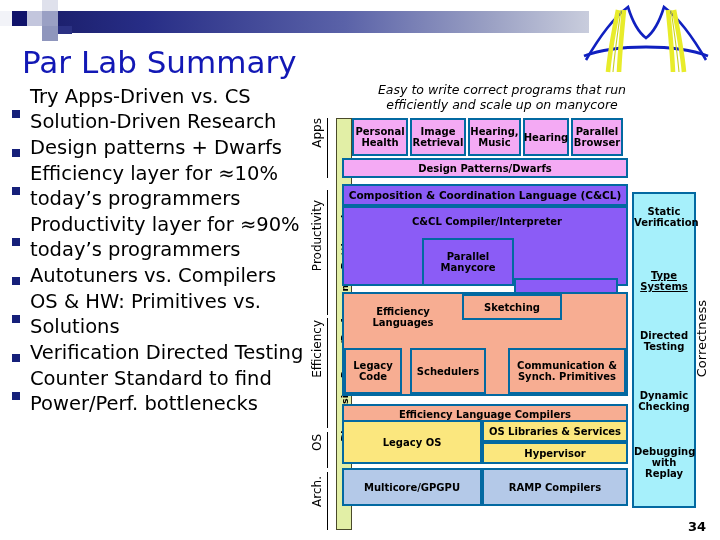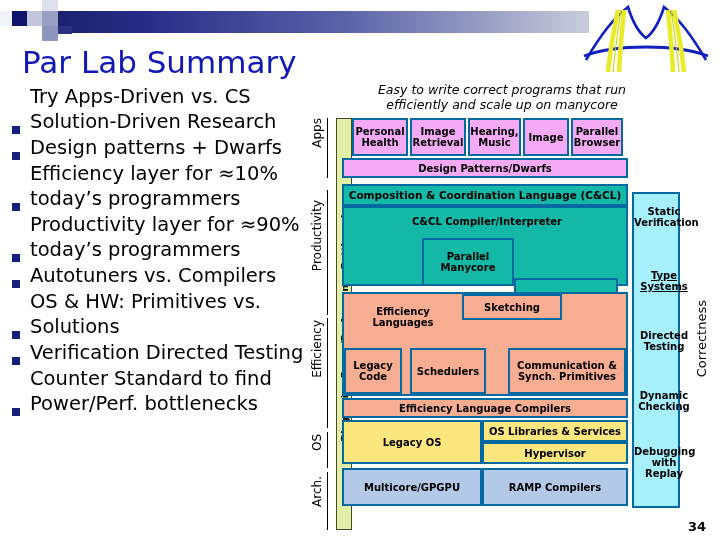--- a/index.html
+++ b/index.html
@@ -56,21 +56,21 @@
   }
 
   
   #bullet-list {
     position: absolute;
     left: 12px; top: 84px;
     width: 312px;
   }
   .bullet-row {
     display: flex;
-    align-items: flex-end;
+    align-items: center;
     margin-bottom: 1px;
   }
   .bullet-marker {
     width: 8px; height: 8px;
     background: #16207a;
     margin-top: 10px;
     margin-right: 10px;
     flex: 0 0 8px;
   }
   .bullet-text {
@@ -110,21 +110,21 @@
     align-items: center;
     justify-content: center;
     text-align: center;
     font-size: 10px;
     font-weight: bold;
     line-height: 11px;
     color: #000000;
     font-family: "DejaVu Sans", sans-serif;
   }
   .pink   { background: #f4aaf4; }
-  .green  { background: #14b8a6; }
+  .green  { background: #8b5cf6; }
   .salmon { background: #f7ad92; }
   .yellow { background: #fbe77e; }
   .blue   { background: #b4c9e8; }
   .cyan   { background: #a6f0fb; }
 
   #tagline {
     position: absolute;
     left: 352px; top: 82px;
     width: 300px;
     text-align: center;
@@ -258,52 +258,52 @@
 
 <div id="bottleneck-strip">
   <span>Diagnosing Power/Performance Bottlenecks</span>
 </div>
 
 <div id="diagram">
 
   <div class="dbox pink" style="left:20px;  top:2px;  width:56px;  height:38px;">Personal Health</div>
   <div class="dbox pink" style="left:78px;  top:2px;  width:56px;  height:38px;">Image Retrieval</div>
   <div class="dbox pink" style="left:136px; top:2px;  width:53px;  height:38px;">Hearing, Music</div>
-  <div class="dbox pink" style="left:191px; top:2px;  width:46px;  height:38px;">Image</div>
+  <div class="dbox pink" style="left:191px; top:2px;  width:46px;  height:38px;">Hearing</div>
   <div class="dbox pink" style="left:239px; top:2px;  width:52px;  height:38px;">Parallel Browser</div>
 
   <div class="dbox pink" style="left:10px; top:42px; width:286px; height:20px;">Design Patterns/Dwarfs</div>
 
   <div class="dbox green" style="left:10px; top:68px;  width:286px; height:22px; font-size:10.5px;">Composition &amp; Coordination Language (C&amp;CL)</div>
   <div class="dbox green" style="left:10px; top:90px;  width:286px; height:80px;">
     <div style="position:absolute; left:0; top:8px; width:286px; text-align:center;">C&amp;CL Compiler/Interpreter</div>
   </div>
   <div class="dbox green" style="left:90px;  top:122px; width:92px; height:48px;">Parallel Manycore</div>
   <div class="dbox green" style="left:182px; top:122px; width:104px; height:48px;margin-top:40px;">Parallel Frameworks</div>
 
   <div class="dbox salmon" style="left:10px; top:176px; width:286px; height:104px;">
     <div style="position:absolute; left:16px; top:12px; width:86px; text-align:center;">Efficiency Languages</div>
   </div>
   <div class="dbox salmon" style="left:130px; top:178px; width:100px; height:26px;">Sketching</div>
   <div class="dbox salmon" style="left:12px;  top:232px; width:58px;  height:46px;">Legacy Code</div>
   <div class="dbox salmon" style="left:78px;  top:232px; width:76px;  height:46px;">Schedulers</div>
   <div class="dbox salmon" style="left:176px; top:232px; width:118px; height:46px;">Communication &amp; Synch. Primitives</div>
 
-  <div class="dbox salmon" style="left:10px; top:282px; width:286px; height:20px;">Efficiency Language Compilers</div>
+  <div class="dbox salmon" style="left:10px; top:288px; width:286px; height:20px;">Efficiency Language Compilers</div>
 
   <div class="dbox yellow" style="left:10px;  top:304px; width:140px; height:44px;">Legacy OS</div>
   <div class="dbox yellow" style="left:150px; top:304px; width:146px; height:22px;">OS Libraries &amp; Services</div>
   <div class="dbox yellow" style="left:150px; top:326px; width:146px; height:22px;">Hypervisor</div>
 
   <div class="dbox blue" style="left:10px;  top:352px; width:140px; height:38px;">Multicore/GPGPU</div>
   <div class="dbox blue" style="left:150px; top:352px; width:146px; height:38px;">RAMP Compilers</div>
 
 </div>
 
-<div class="dbox cyan" style="position:absolute; left:632px; top:192px; width:48px; height:316px; display:block;">
+<div class="dbox cyan" style="position:absolute; left:632px; top:192px; width:64px; height:316px; display:block;">
   <div style="position:absolute; left:0; top:12px;  width:60px; text-align:center; font-size:10px; font-weight:bold; line-height:11px;">Static Verification</div>
   <div style="position:absolute; left:0; top:76px;  width:60px; text-align:center; font-size:10px; font-weight:bold; line-height:11px;text-decoration:underline;">Type Systems</div>
   <div style="position:absolute; left:0; top:136px; width:60px; text-align:center; font-size:10px; font-weight:bold; line-height:11px;">Directed Testing</div>
   <div style="position:absolute; left:0; top:196px; width:60px; text-align:center; font-size:10px; font-weight:bold; line-height:11px;">Dynamic Checking</div>
   <div style="position:absolute; left:0; top:252px; width:60px; text-align:center; font-size:10px; font-weight:bold; line-height:11px;">Debugging with Replay</div>
 </div>
 
 <div id="correctness-label">Correctness</div>
 
 <div id="page-number">34</div>

